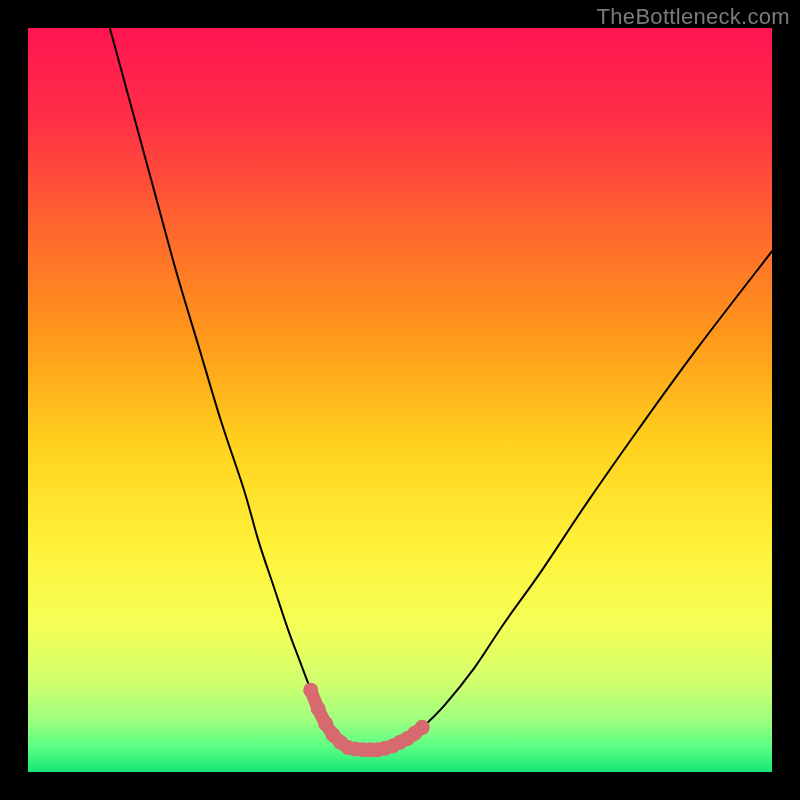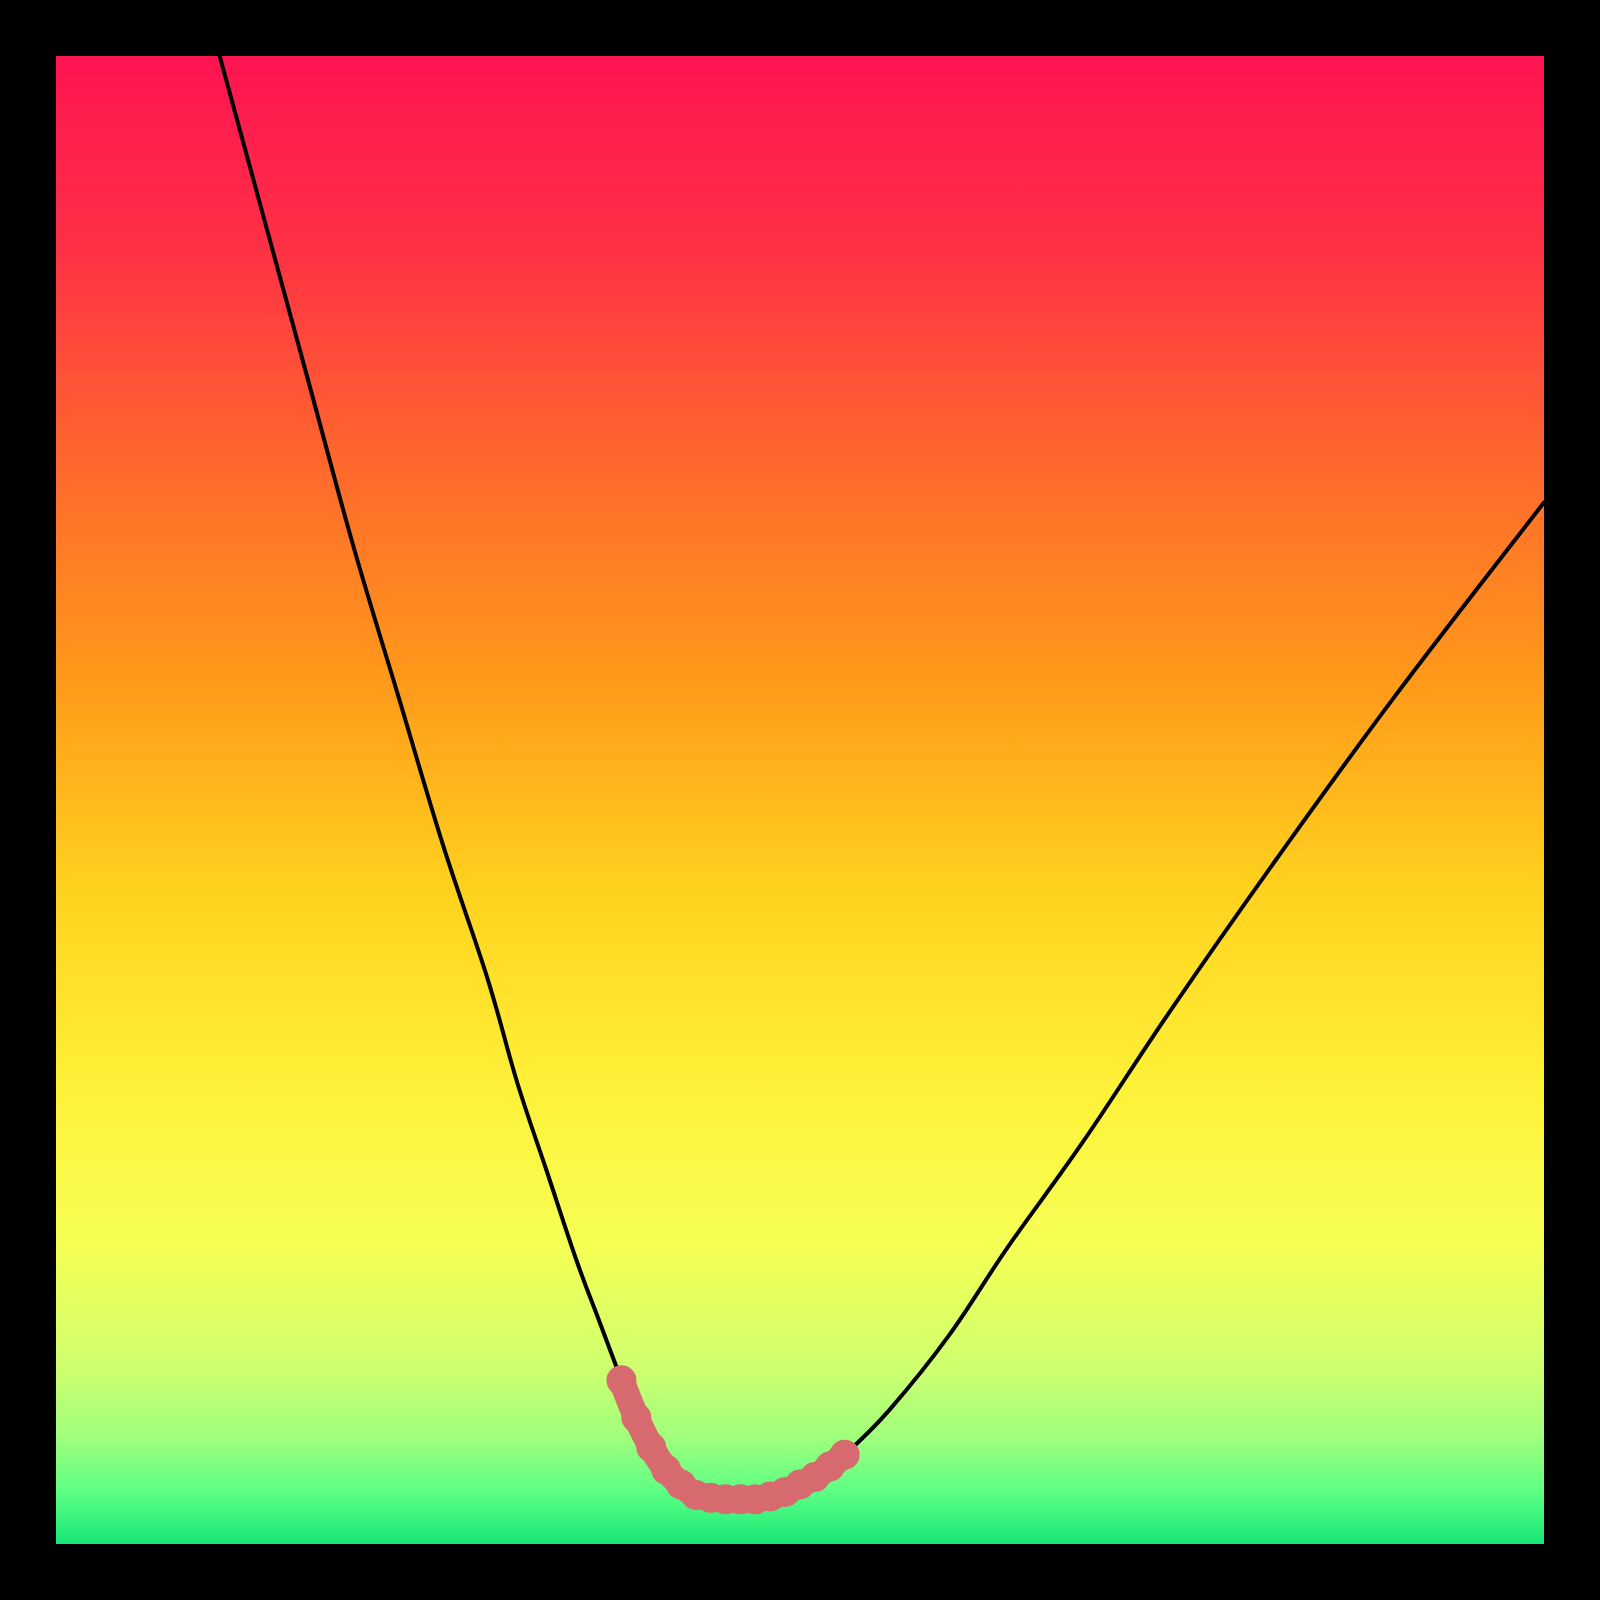--- a/index.html
+++ b/index.html
@@ -39,20 +39,21 @@
   .plot svg {
     display: block;
     width: 744px;
     height: 744px;
   }
 </style>
 </head>
 <body>
 
 <div class="frame">
+  <div class="watermark">TheBottleneck.com</div>
   <div class="plot">
     <svg id="chart-svg" viewBox="0 0 744 744" preserveAspectRatio="none">
         <defs>
           <linearGradient id="bg-grad" x1="0" y1="0" x2="0" y2="1">
             <stop offset="0%" stop-color="#ff1452"></stop>
             <stop offset="12%" stop-color="#ff2e46"></stop>
             <stop offset="28.000000000000004%" stop-color="#ff6a2c"></stop>
             <stop offset="42%" stop-color="#ff9a1a"></stop>
             <stop offset="56.00000000000001%" stop-color="#ffd21e"></stop>
             <stop offset="70%" stop-color="#fff23a"></stop>

